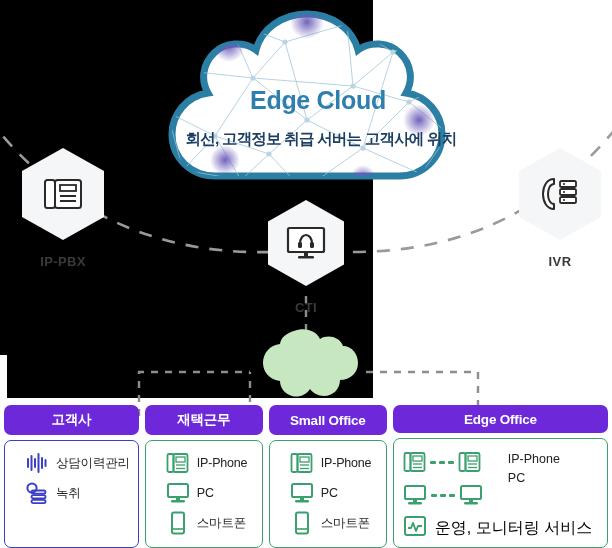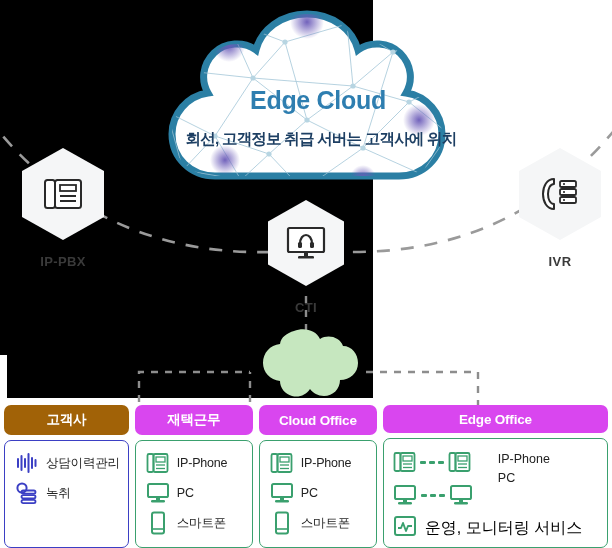--- a/index.html
+++ b/index.html
@@ -69,26 +69,26 @@
   #cols{position:absolute;left:0;top:405px;width:612px;height:143px;display:flex;gap:6px;padding:0 4px;box-sizing:border-box;}
   .col{display:flex;flex-direction:column;}
   .col-head{
     height:30px;border-radius:7px;
     display:flex;align-items:center;justify-content:center;
     font-size:13.5px;font-weight:bold;color:#fff;letter-spacing:-0.2px;
   }
   .col-body{
     margin-top:5px;flex:1;background:#fff;border-radius:7px;
     border:1.6px solid #3aa06e;
-    padding:9px 8px 4px 10px;box-sizing:border-box;
+    padding:9px 8px 4px 20px;box-sizing:border-box;
     display:flex;flex-direction:column;justify-content:flex-start;gap:4px;
   }
-  .col.blue .col-head{background:#a16207;}
+  .col.blue .col-head{background:#6d28d9;}
   .col.blue .col-body{border-color:#3b3fc4;}
-  .col.green .col-head{background:#d946ef;}
+  .col.green .col-head{background:#6d28d9;}
 
   .row{display:flex;align-items:center;gap:7px;min-height:26px;}
   .row .ico{width:24px;height:24px;flex:0 0 24px;display:flex;align-items:center;justify-content:center;}
   .row .txt{font-size:12.5px;color:#222;letter-spacing:-0.2px;white-space:nowrap;}
   .col.blue .row .txt{color:#222;}
 
   
   #col-group .col-body{flex-direction:row;padding:8px 8px 4px 9px;gap:0;}
   .grp-left{display:flex;flex-direction:column;gap:3px;width:105px;flex:0 0 105px;}
   .grp-pair{display:flex;align-items:center;gap:0;height:30px;}
@@ -344,21 +344,21 @@
               <rect x="2" y="1.5" width="12" height="21" rx="2" fill="none" stroke="#3aa06e" stroke-width="2"></rect>
               <line x1="2" y1="18" x2="14" y2="18" stroke="#3aa06e" stroke-width="1.6"></line>
             </svg>
           </span>
           <span class="txt">스마트폰</span>
         </div>
       </div>
     </div>
 
     <div class="col green" style="flex:0 0 118px;" id="col-small">
-      <div class="col-head">Cloud Office</div>
+      <div class="col-head">Small Office</div>
       <div class="col-body">
         <div class="row">
           <span class="ico">
             <svg width="23" height="22" viewBox="0 0 23 22">
               <rect x="1.5" y="2" width="6" height="18" rx="1.5" fill="none" stroke="#3aa06e" stroke-width="1.8"></rect>
               <rect x="7.5" y="2" width="14" height="18" rx="1.5" fill="none" stroke="#3aa06e" stroke-width="1.8"></rect>
               <rect x="10" y="5" width="9" height="5" fill="none" stroke="#3aa06e" stroke-width="1.3"></rect>
               <line x1="10" y1="13" x2="19" y2="13" stroke="#3aa06e" stroke-width="1.3"></line>
               <line x1="10" y1="16.5" x2="19" y2="16.5" stroke="#3aa06e" stroke-width="1.3"></line>
             </svg>

